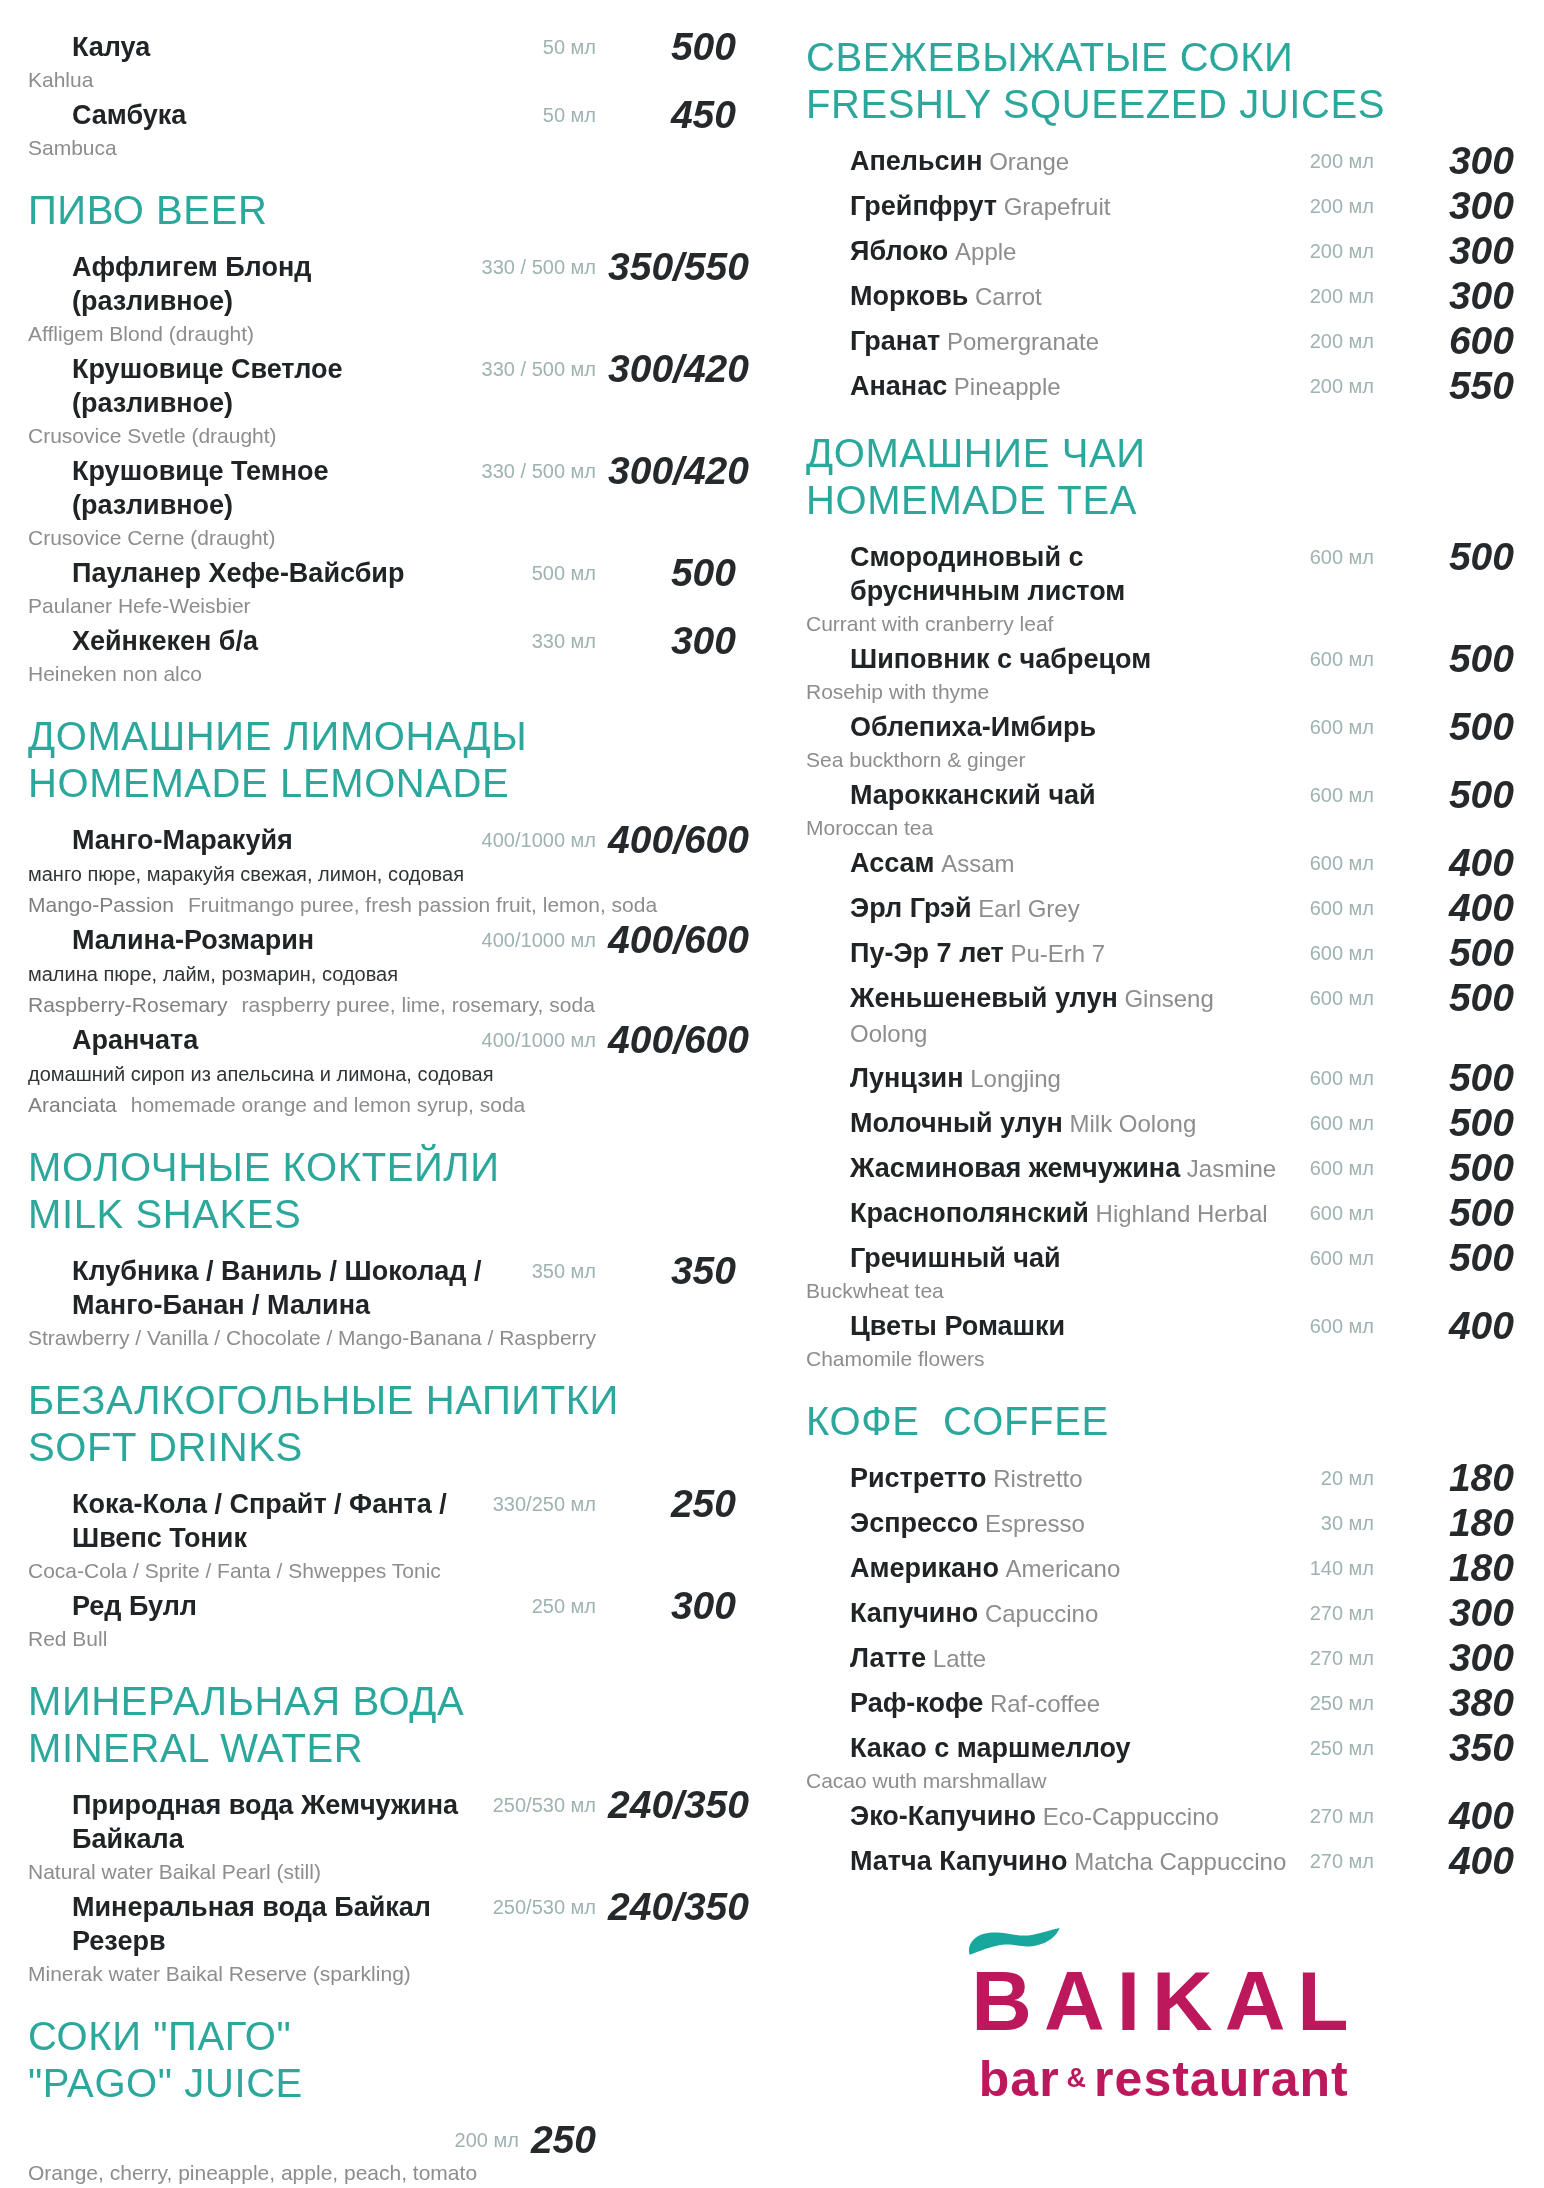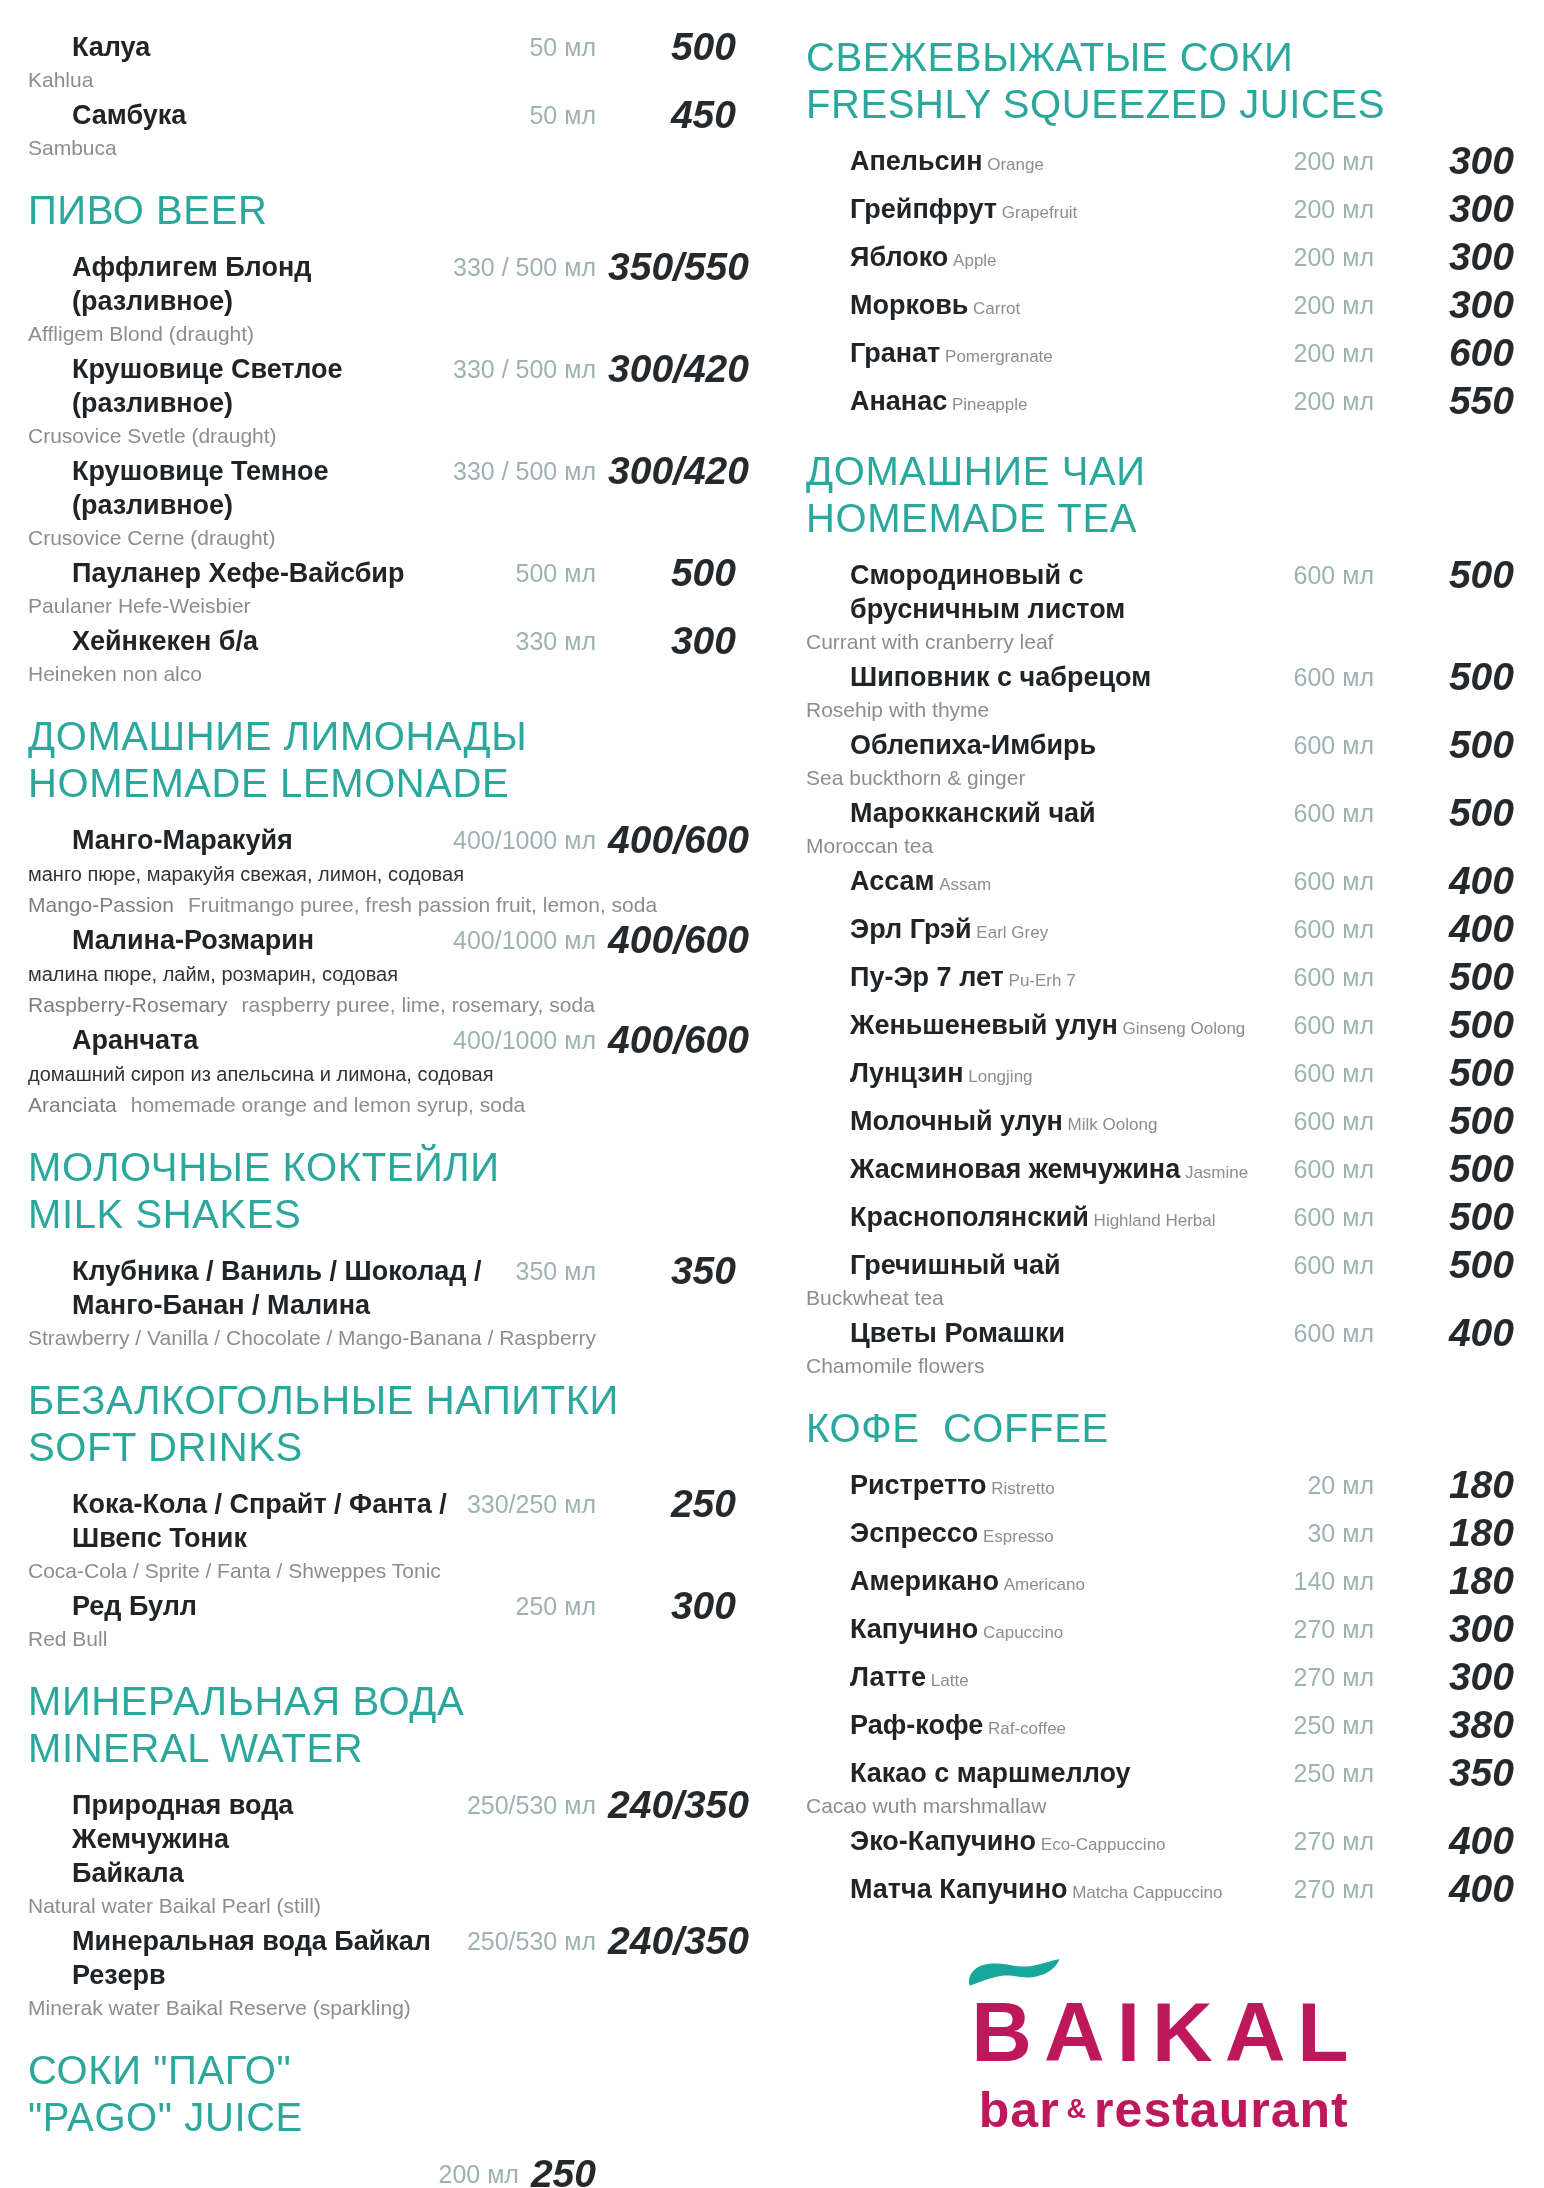--- a/index.html
+++ b/index.html
@@ -12,22 +12,22 @@
   .sec{
     color:#2BA79B;font-size:40px;line-height:47px;font-weight:500;
     letter-spacing:.6px;margin:26px 0 16px;
   }
   .sec-line{white-space:pre-wrap;}
   .col > .sec:first-child{margin-top:4px;}
   .item{margin-bottom:10px;}
   .item.has-sub{margin-bottom:5px;}
   .row{display:grid;grid-template-columns:1fr max-content 128px;column-gap:12px;align-items:start;margin-left:44px;}
   .nm{font-size:27px;line-height:34px;font-weight:700;color:#212426;}
-  .en-inline{font-weight:400;color:#8D8D8D;font-size:17px;}
-  .vol{font-size:25px;line-height:34px;color:#9FB2B2;text-align:right;white-space:nowrap;}
+  .en-inline{font-weight:400;color:#8D8D8D;font-size:24px;}
+  .vol{font-size:20px;line-height:34px;color:#9FB2B2;text-align:right;white-space:nowrap;}
   .price{
     font-size:39px;line-height:34px;color:#26292B;text-align:right;
     font-style:italic;font-weight:700;white-space:nowrap;
   }
   .sub-ru{font-size:20px;line-height:30px;color:#313436;margin-top:2px;}
   .sub-en{font-size:21px;line-height:27px;color:#8D8D8D;margin-top:2px;}
   .lead{margin-right:14px;font-weight:500;color:#7F7F7F;}
   .logo{
     margin:46px auto 0;width:max-content;position:relative;
     padding-top:34px;color:#be185d;text-align:right;

